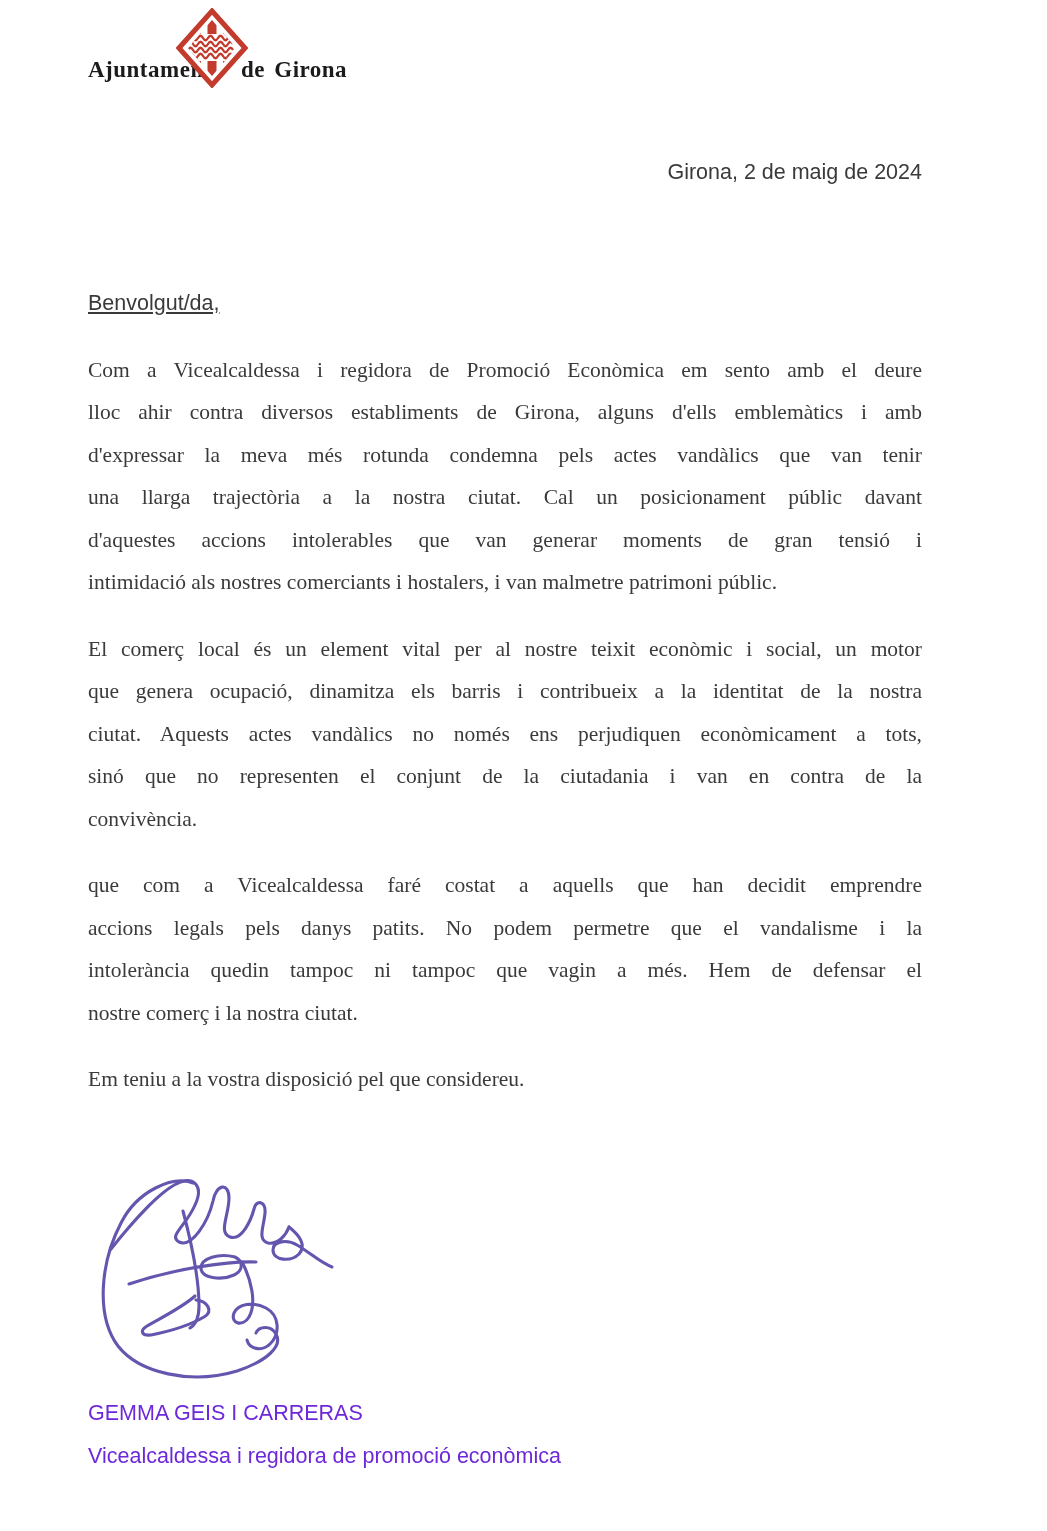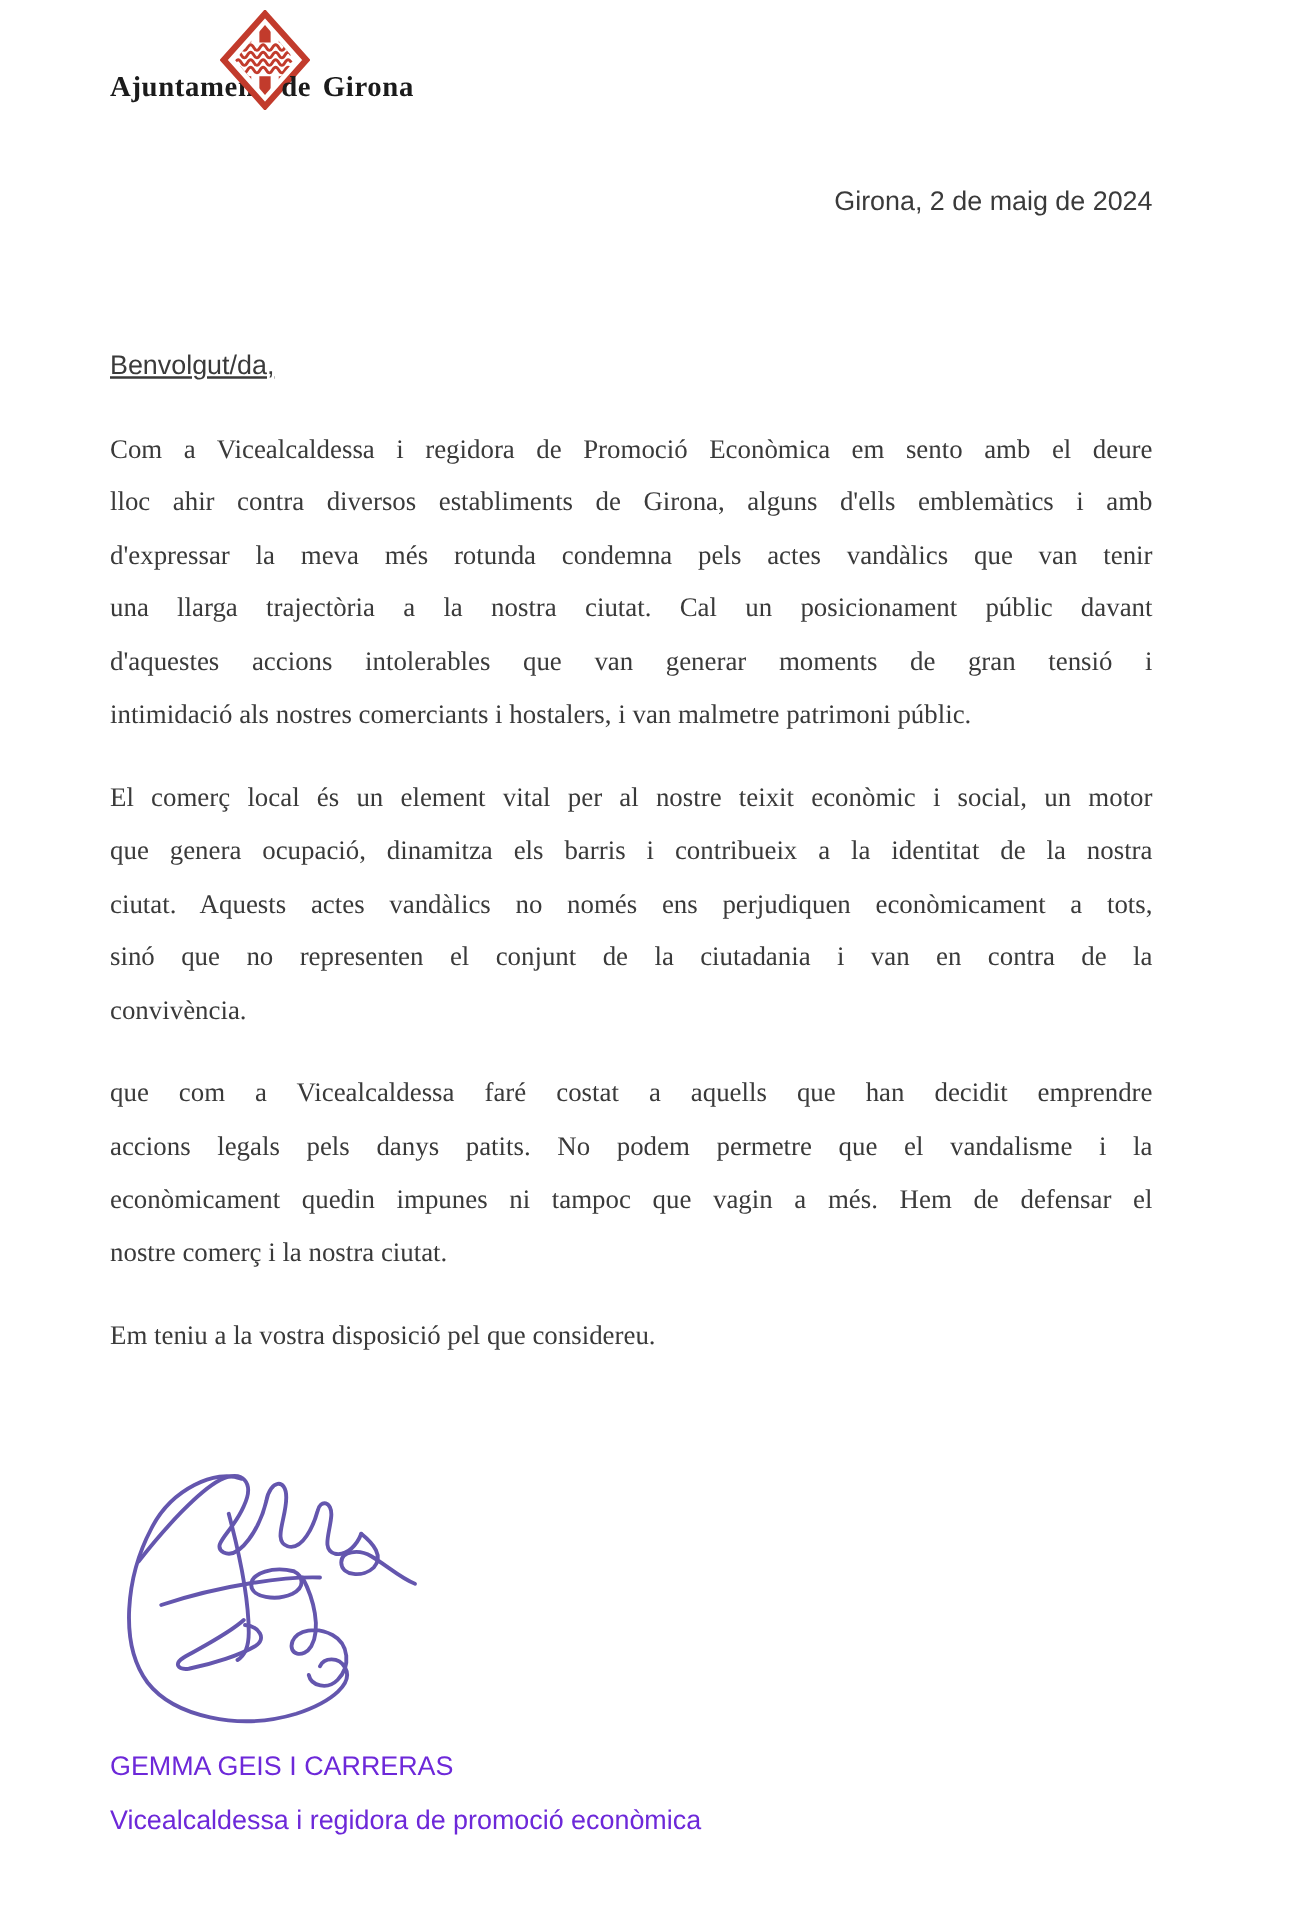--- a/index.html
+++ b/index.html
@@ -14,26 +14,26 @@
 
   
   .letterhead{position:absolute;left:0;top:0;width:1047px;height:110px;}
   .org-text{
     position:absolute;top:57px;
     font-family:"Liberation Serif", serif;
     font-weight:700;font-size:23px;color:#1b1b1b;
     letter-spacing:.5px;word-spacing:3px;white-space:nowrap;
   }
   .org-left{left:88px;}
-  .org-right{left:225px;}
+  .org-right{left:241px;}
   .logo-svg{position:absolute;left:176px;top:8px;}
 
   
   .content{
-    position:absolute;left:88px;top:0;width:834px;
+    position:absolute;left:88px;top:11px;width:834px;
     color:#3a3a3a;font-size:21.5px;
   }
   .date-line{margin-top:140px;line-height:43px;text-align:right;}
   .salutation{margin-top:88px;line-height:42.5px;text-decoration:underline;}
   .paragraph{margin-top:24px;}
   .line{line-height:42.5px;white-space:normal;font-family:Liberation Serif, serif;}
   .line.fill{text-align:justify;text-align-last:justify;}
 
   
   .signature-svg{position:absolute;left:85px;top:1165px;}
@@ -92,21 +92,21 @@
         <div class="paragraph">
           <div class="line fill">El comerç local és un element vital per al nostre teixit econòmic i social, un motor</div>
           <div class="line fill">que genera ocupació, dinamitza els barris i contribueix a la identitat de la nostra</div>
           <div class="line fill">ciutat. Aquests actes vandàlics no només ens perjudiquen econòmicament a tots,</div>
           <div class="line fill">sinó que no representen el conjunt de la ciutadania i van en contra de la</div>
           <div class="line">convivència.</div>
         </div>
         <div class="paragraph">
           <div class="line fill">que com a Vicealcaldessa faré costat a aquells que han decidit emprendre</div>
           <div class="line fill">accions legals pels danys patits. No podem permetre que el vandalisme i la</div>
-          <div class="line fill">econòmicament quedin impunes ni tampoc que vagin a més. Hem de defensar el</div>
+          <div class="line fill">intolerància quedin tampoc ni tampoc que vagin a més. Hem de defensar el</div>
           <div class="line">nostre comerç i la nostra ciutat.</div>
         </div>
         <div class="paragraph">
           <div class="line">Em teniu a la vostra disposició pel que considereu.</div>
         </div>
       </div>
   </div>
 
   <svg class="signature-svg" width="310" height="230" viewBox="0 0 310 230">
     <g fill="none" stroke="#4f3fa3" stroke-width="3.1" stroke-linecap="round" stroke-linejoin="round" opacity="0.88">

